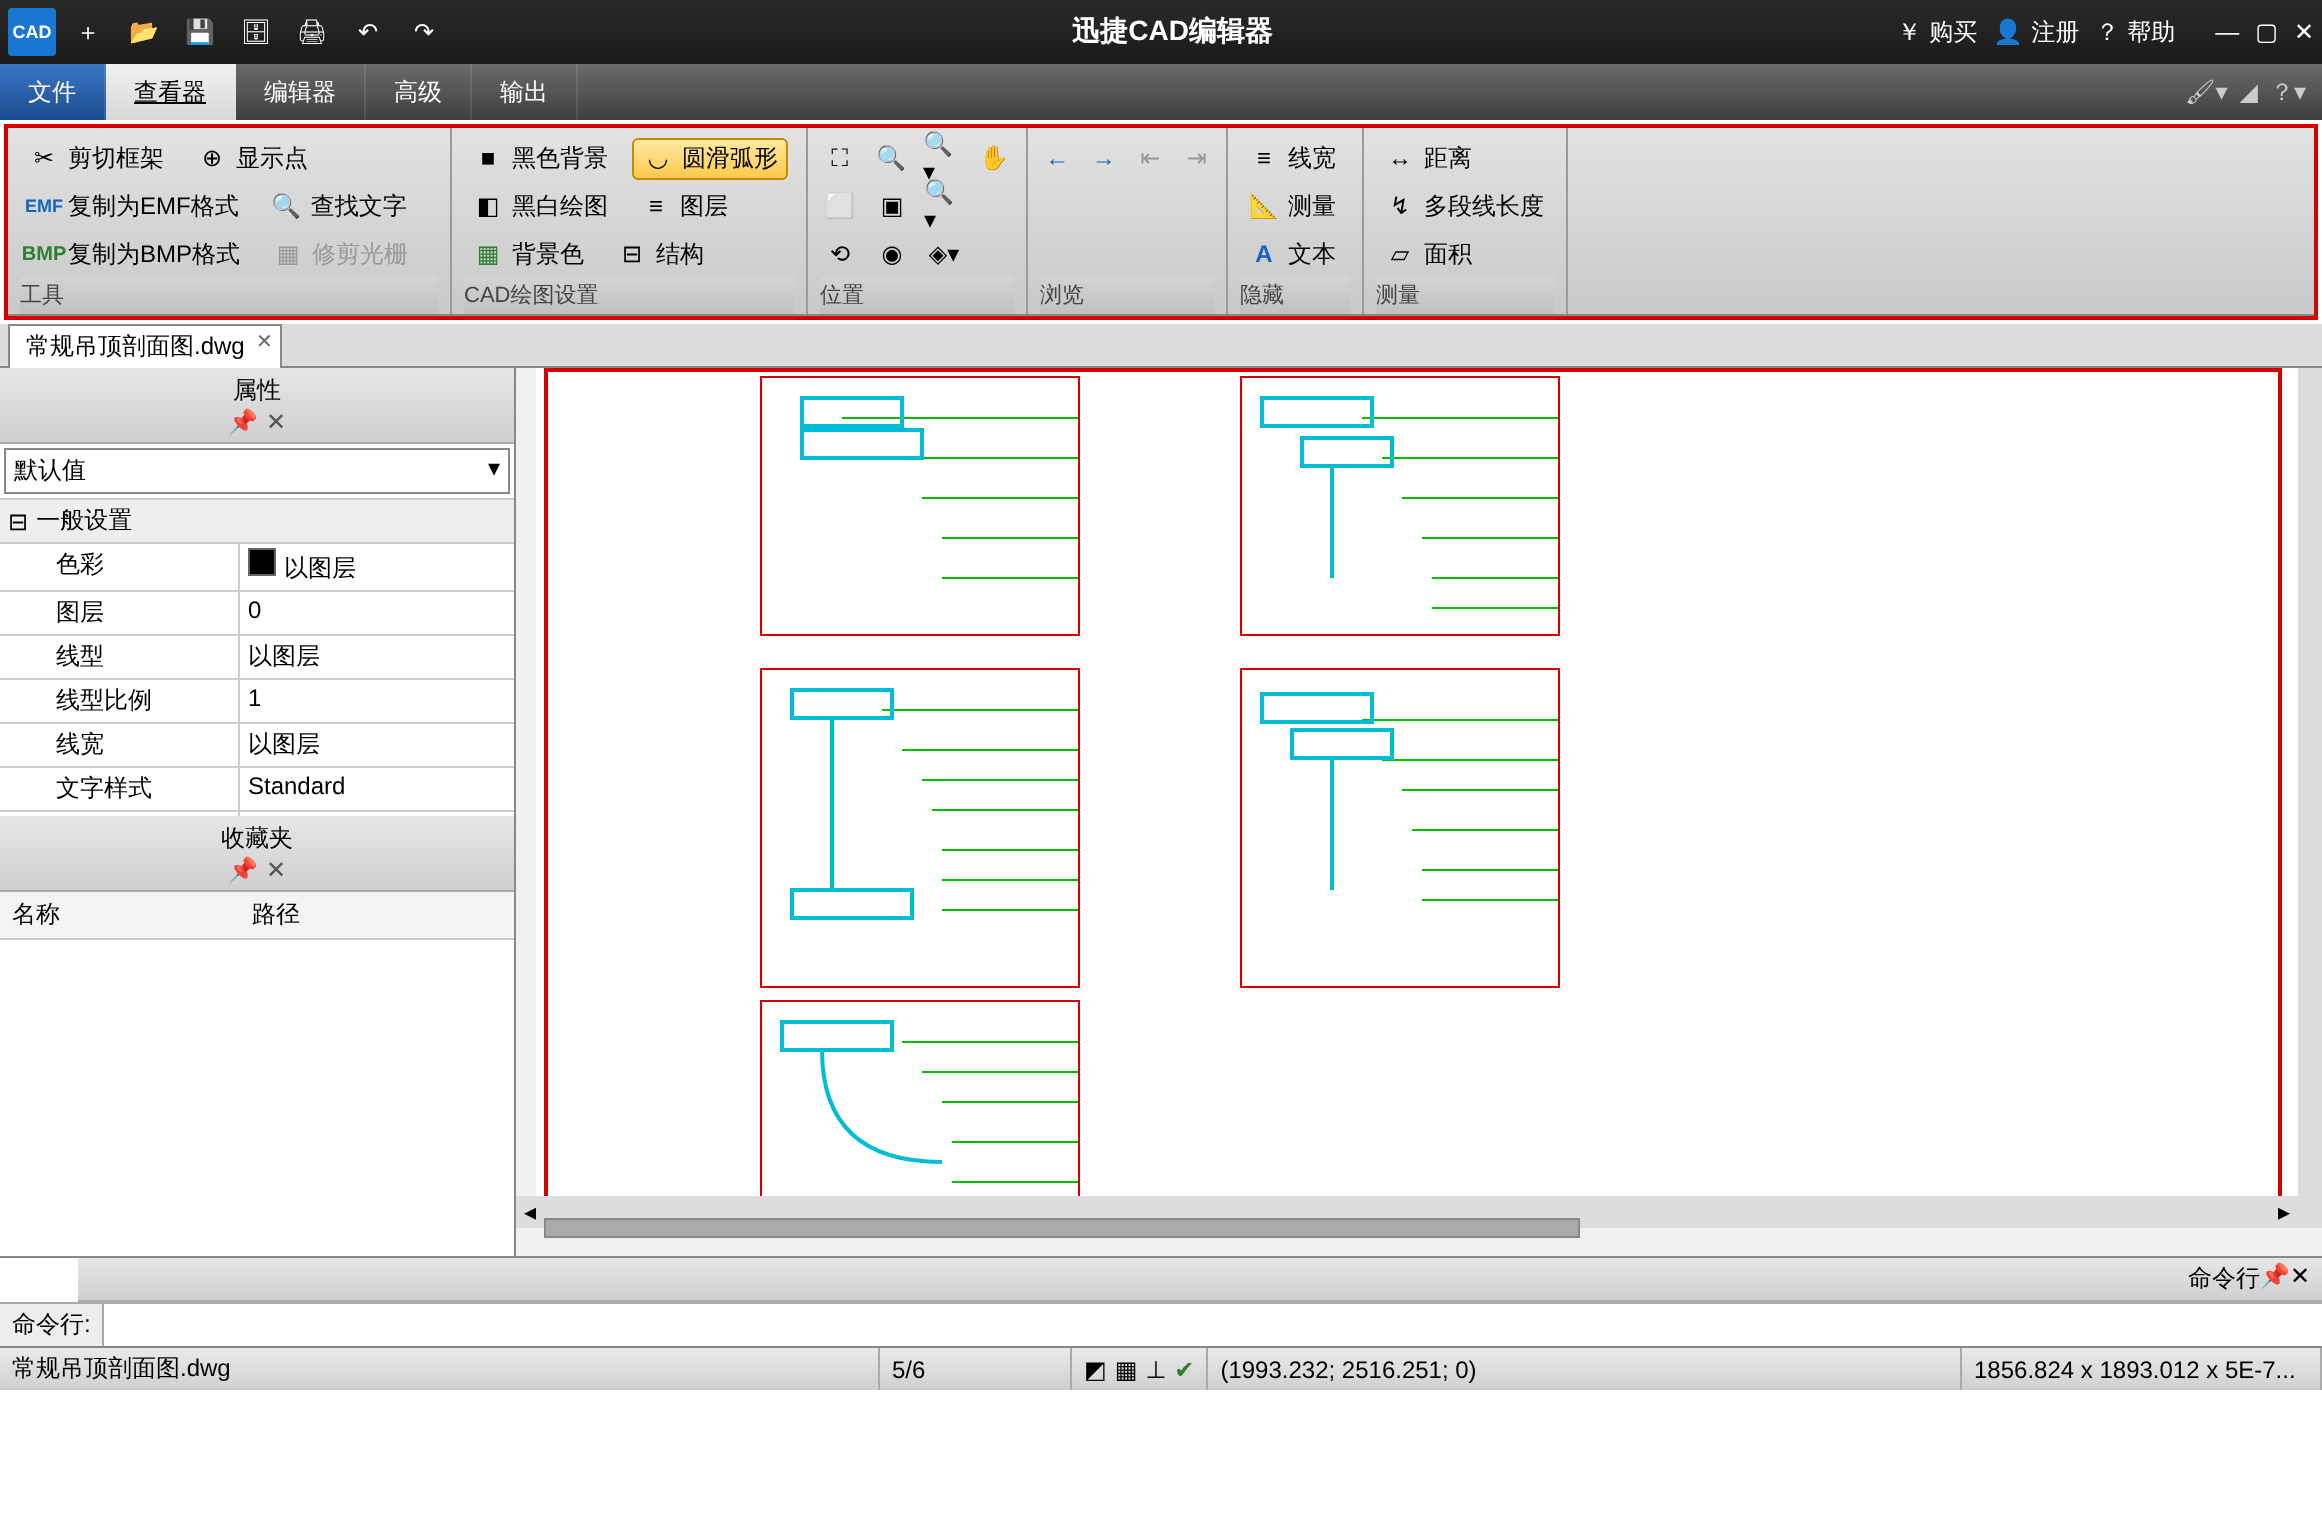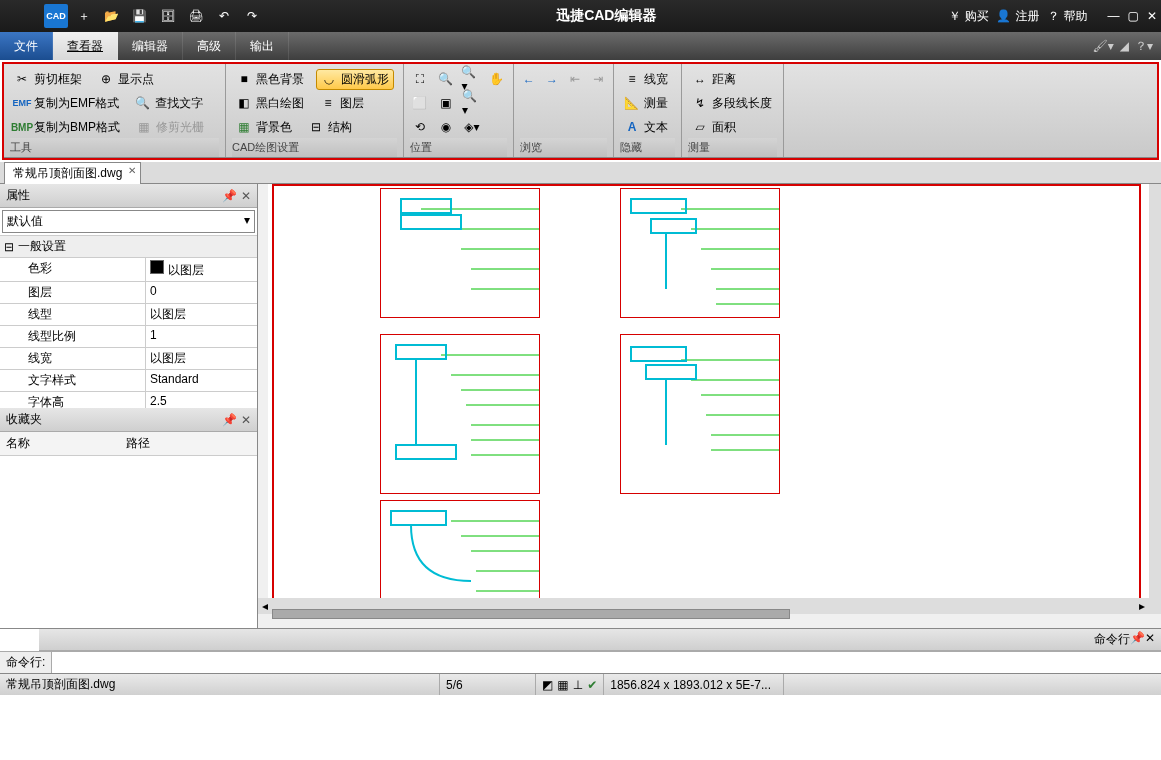--- a/index.html
+++ b/index.html
@@ -35,27 +35,27 @@
 .icon-row .iconbtn { width: 20px; height: 20px; display: flex; align-items: center; justify-content: center; cursor: pointer; }
 
 
 .doctabs { background: #dcdcdc; height: 22px; display: flex; align-items: center; padding-left: 4px; border-bottom: 1px solid #888; }
 .doctab { background: #fff; border: 1px solid #888; border-bottom: none; padding: 2px 18px 2px 8px; position: relative; cursor: pointer; }
 .doctab .close { position: absolute; right: 4px; top: 2px; font-size: 10px; color: #666; }
 
 
 .main { display: flex; height: 444px; }
 .left-panels { width: 258px; display: flex; flex-direction: column; border-right: 1px solid #888; }
-.panel-header { background: linear-gradient(#e6e6e6,#cfcfcf); padding: 3px 6px; border-bottom: 1px solid #aaa; display: flex; justify-content: space-between; align-items: center; }
+.panel-header { background: linear-gradient(#e6e6e6,#cfcfcf); padding: 3px 6px; border-bottom: 1px solid #aaa; display: flex; justify-content: space-between; align-items: center; flex-direction: column; }
 .panel-header .panel-tools { display: flex; gap: 4px; font-size: 10px; color: #555; }
 .dropdown { border: 1px solid #888; background: #fff; margin: 2px; padding: 2px 4px; display: flex; justify-content: space-between; cursor: pointer; }
 .props-table { flex: 1; overflow: auto; border-top: 1px solid #ccc; }
 .props-section { background: #eee; padding: 2px 4px; border-bottom: 1px solid #ccc; display: flex; align-items: center; gap: 4px; }
 .props-row { display: flex; border-bottom: 1px solid #ccc; }
-.props-row .key { width: 146px; padding: 2px 4px 2px 28px; border-right: 1px solid #ccc; }
+.props-row .key { width: 120px; padding: 2px 4px 2px 28px; border-right: 1px solid #ccc; }
 .props-row .val { flex: 1; padding: 2px 4px; }
 .fav-header-row { display: flex; border-bottom: 1px solid #ccc; background: #f4f4f4; }
 .fav-header-row div { padding: 3px 6px; }
 
 
 .canvas-area { flex: 1; position: relative; background: #f0f0f0; }
 .canvas-scroll { position: absolute; inset: 0; overflow: hidden; }
 .canvas { position: absolute; left: 10px; top: 0; right: 12px; bottom: 30px; background: #fff; }
 .red-box { position: absolute; left: 4px; top: 0px; right: 8px; height: 428px; border: 2px solid #d60000; pointer-events: none; }
 .drawing-cell { position: absolute; border: 1px solid #d60000; }
@@ -80,21 +80,21 @@
 .status-cell.wide { width: 440px; }
 .status-cell.flex { flex: 1; }
 
 .ico-box { display: inline-block; width: 14px; height: 14px; border: 1px solid #666; }
 </style>
 </head>
 <body>
 
 <div class="titlebar">
   <div class="left-tools">
-    <div class="tool" style="background:#1976d2;color:#fff;font-size:9px;font-weight:bold;border-radius:2px;margin-left:40px;">CAD</div>
+    <div class="tool" style="background:#1976d2;color:#fff;font-size:9px;font-weight:bold;border-radius:2px;">CAD</div>
     <div class="tool">＋</div>
     <div class="tool">📂</div>
     <div class="tool">💾</div>
     <div class="tool">🗄</div>
     <div class="tool">🖨</div>
     <div class="tool">↶</div>
     <div class="tool">↷</div>
   </div>
   <div class="app-title">迅捷CAD编辑器</div>
   <div class="right-tools">
@@ -471,14 +471,15 @@
 
 <div class="statusbar">
   <div class="status-cell wide">常规吊顶剖面图.dwg</div>
   <div class="status-cell" style="width:96px;">5/6</div>
   <div class="status-cell">
     <span>◩</span>
     <span>▦</span>
     <span>⊥</span>
     <span style="color:#2e7d32;">✔</span>
   </div>
+  <div class="status-cell flex">(1993.232; 2516.251; 0)</div>
   <div class="status-cell" style="width:180px;">1856.824 x 1893.012 x 5E-7...</div>
 </div>
 
 </body></html>

